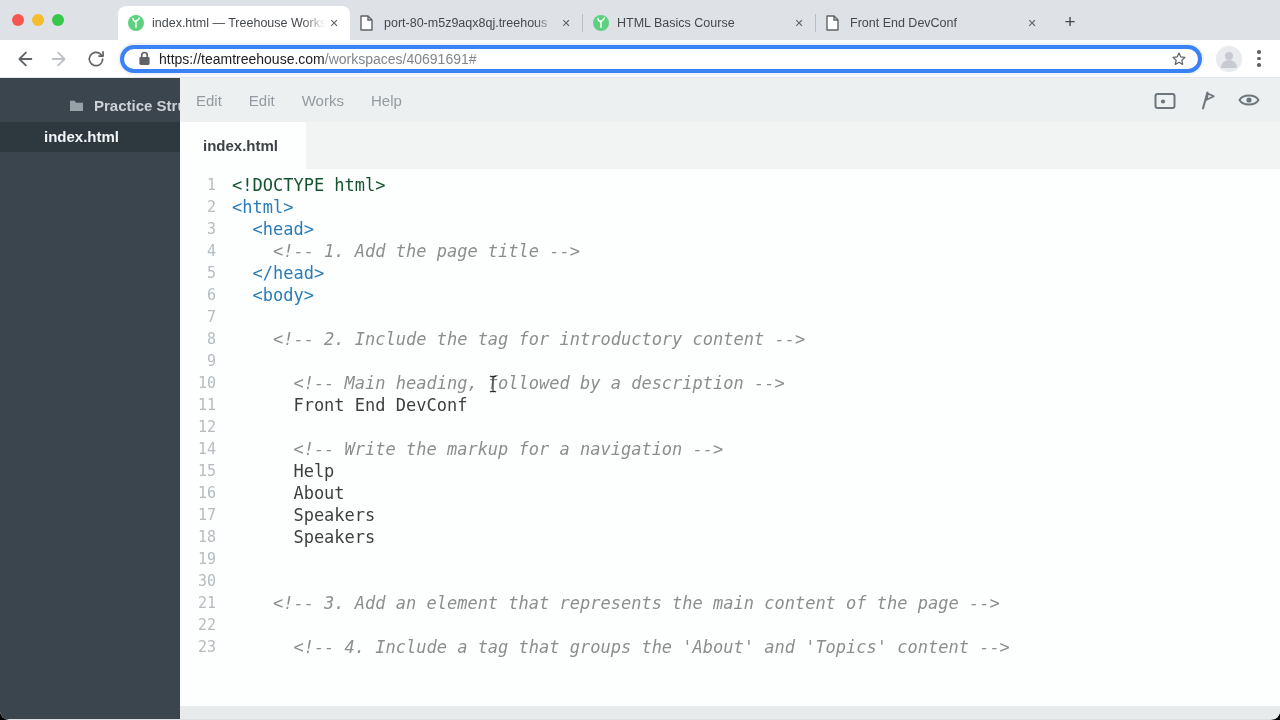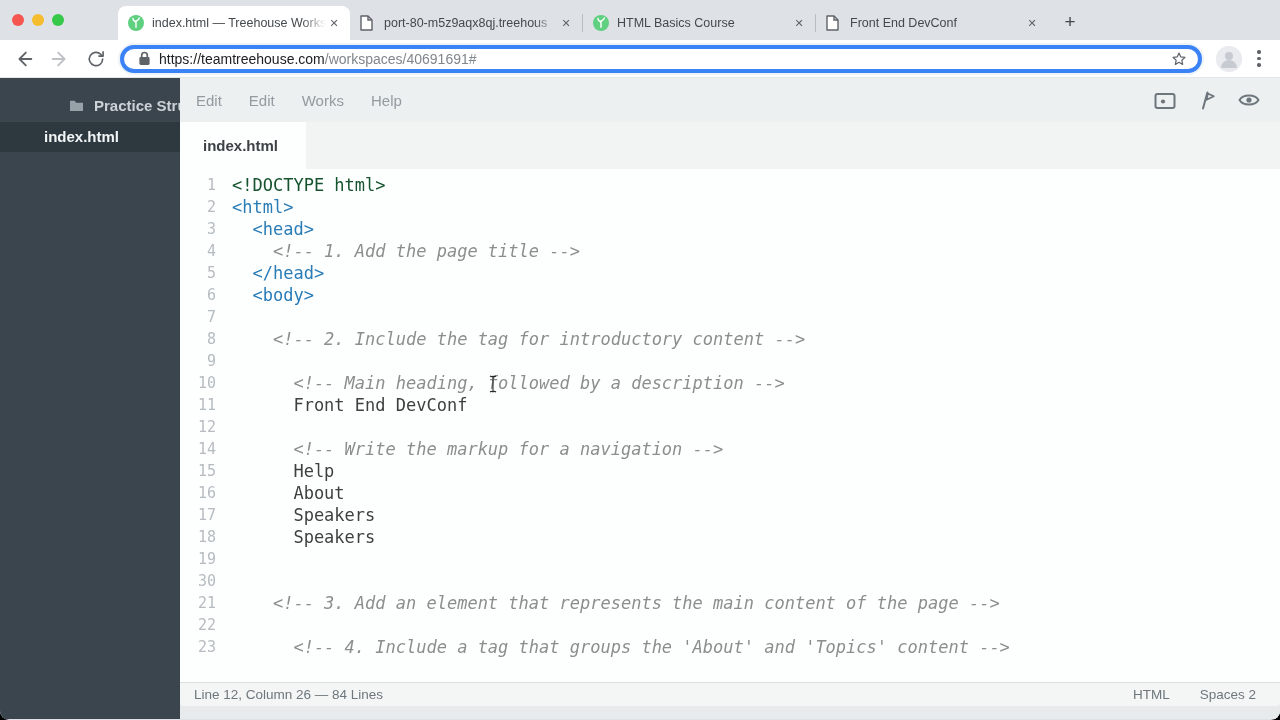--- a/index.html
+++ b/index.html
@@ -313,23 +313,17 @@
           <div class="code-line">
             <span class="gutter">22</span>
             <span class="line-content"></span>
           </div>
           <div class="code-line">
             <span class="gutter">23</span>
             <span class="line-content"><span class="tok-comment">      &lt;!-- 4. Include a tag that groups the 'About' and 'Topics' content --&gt;</span></span>
           </div>
         </div>
 
-      <div class="statusbar">
-        <span>Line 12, Column 26 — 84 Lines</span>
-        <span class="grow"></span>
-        <span class="status-right">HTML</span>
-        <span class="status-right">Spaces  2</span>
-      </div>
       <div class="editor-strip"></div>
     </div>
   </div>
 
 </div>
 
 </body></html>

